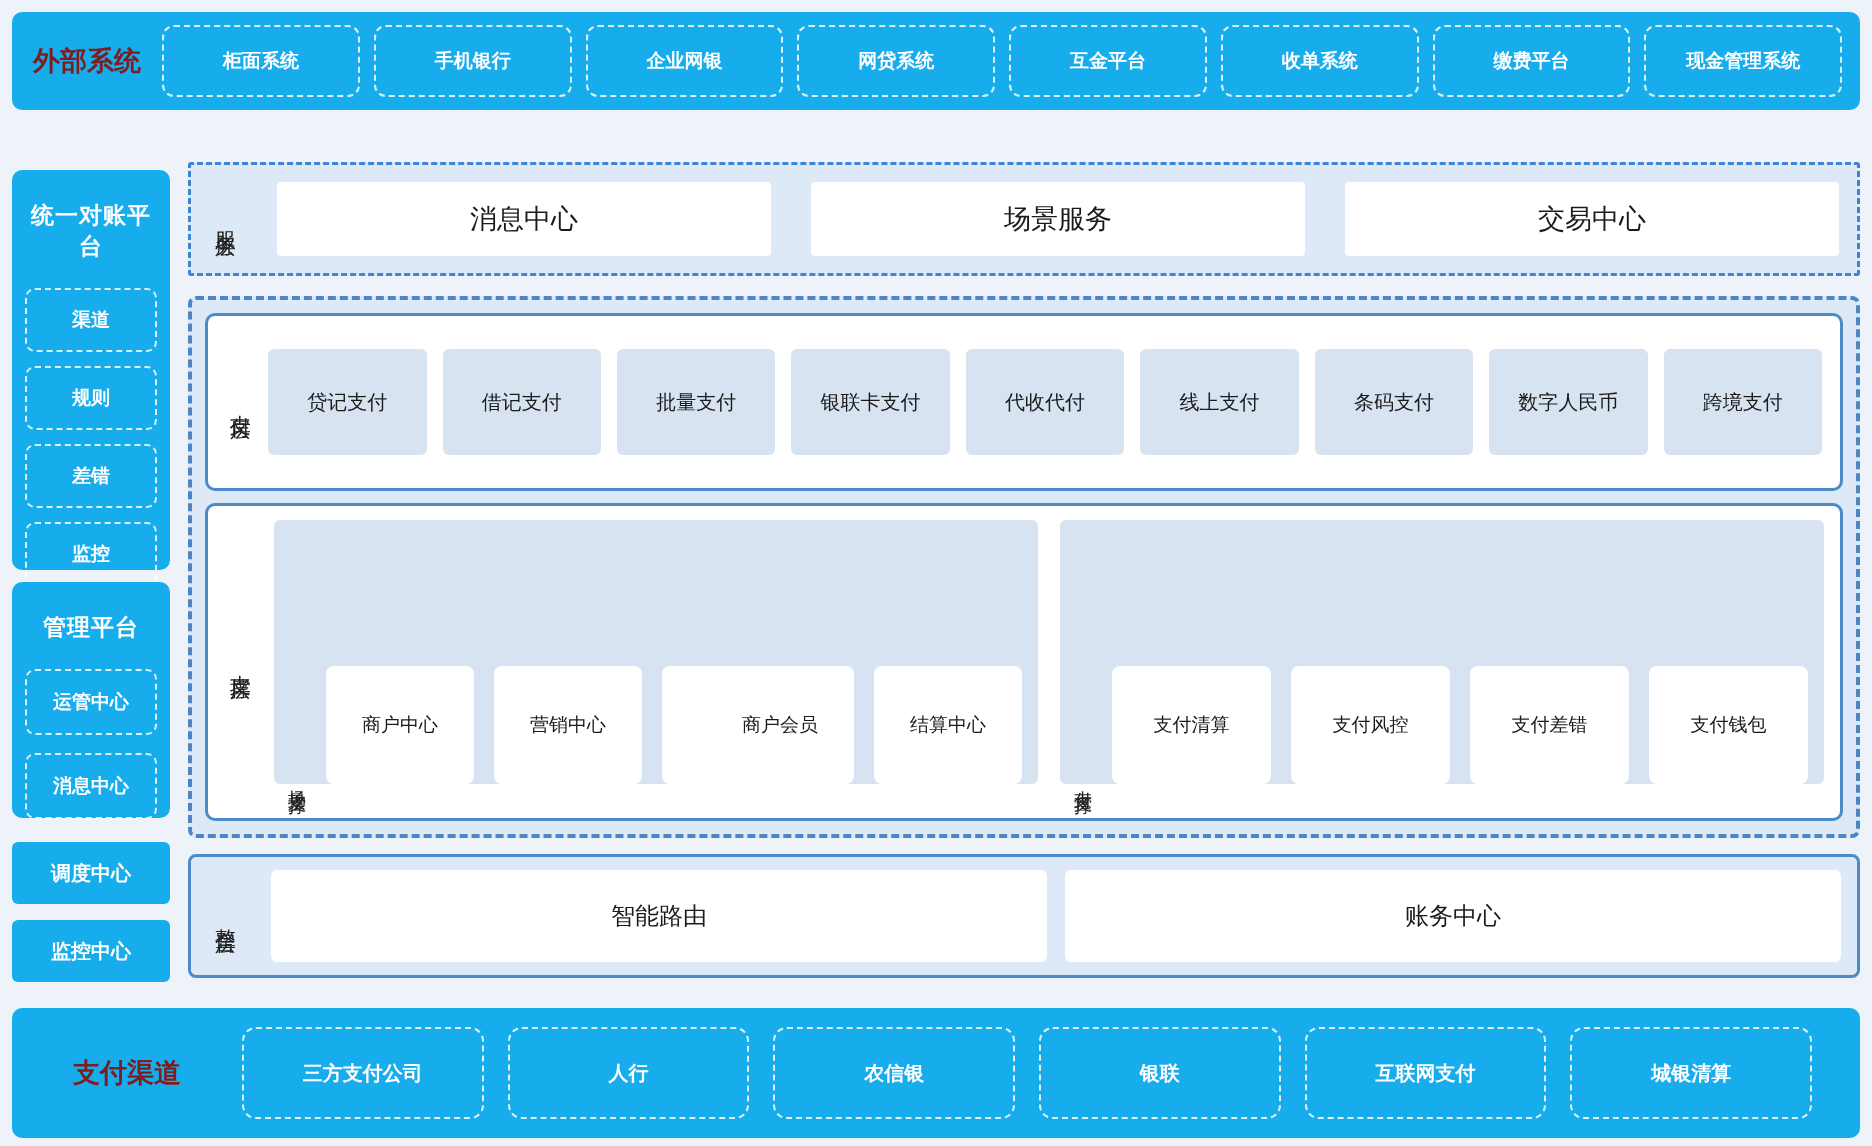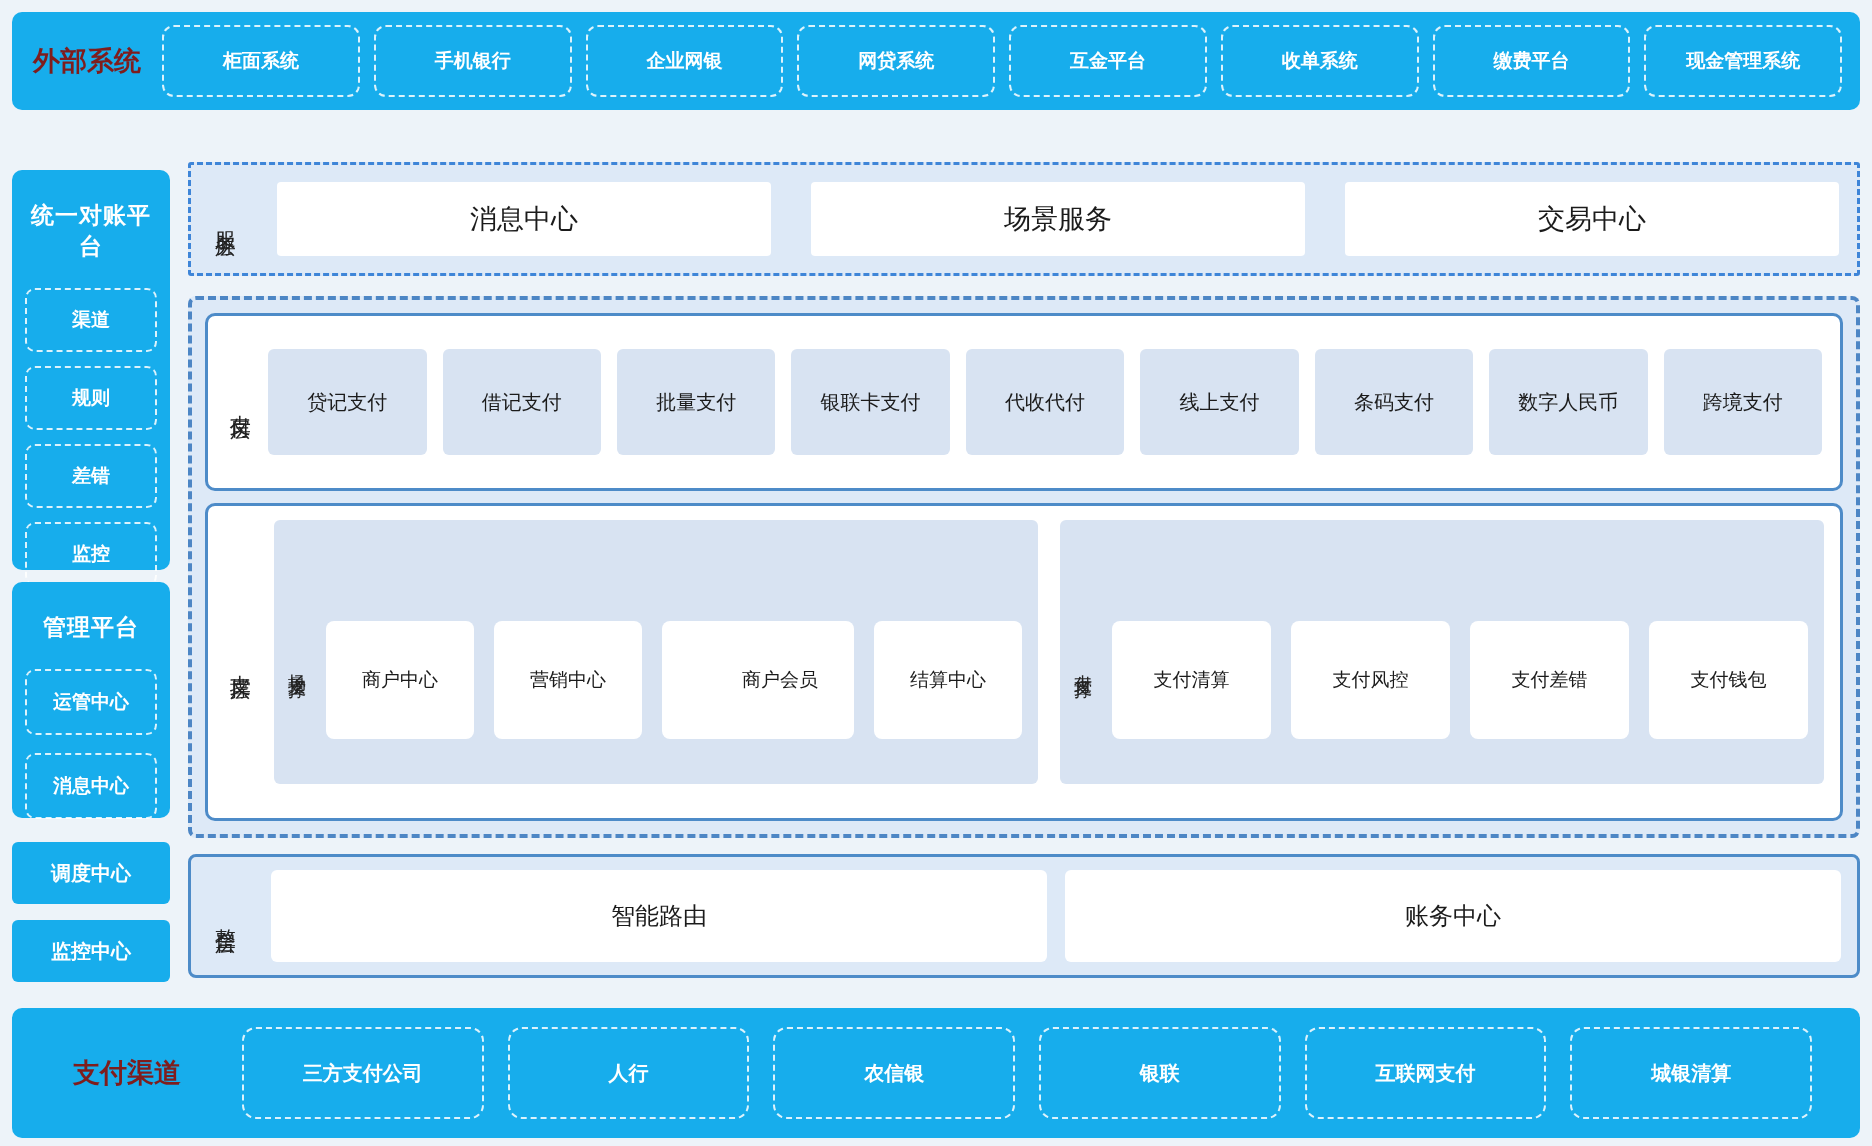--- a/index.html
+++ b/index.html
@@ -125,21 +125,21 @@
   .payment .item{
     flex:1;height:106px;
     background:var(--item-blue);border-radius:6px;
     display:flex;align-items:center;justify-content:center;
     font-size:20px;
   }
   .support{height:318px;margin-top:12px;padding:0 16px 0 20px;gap:22px;align-items:center;}
   .group-panel{
     flex:1;height:264px;align-self:flex-start;margin-top:14px;
     background:var(--item-blue);border-radius:6px;
-    display:flex;align-items:center;
+    display:flex;align-items:flex-end;
     padding:20px 16px 0 12px;gap:20px;
   }
   .group-label{
     writing-mode:vertical-rl;text-orientation:upright;
     font-size:18px;color:#222;letter-spacing:2px;
     flex-shrink:0;margin-top:4px;line-height:1.1;
   }
   .group-panel .white-box{flex:1;height:118px;margin-top:36px;border-radius:8px;font-size:19px;}
 
   .integration{

